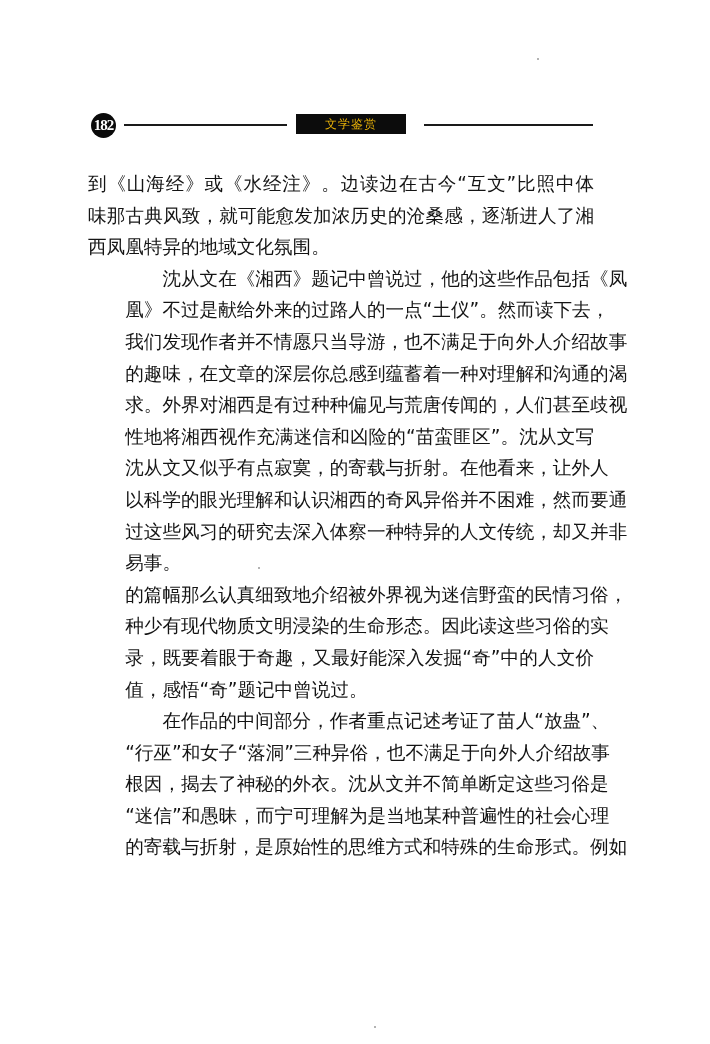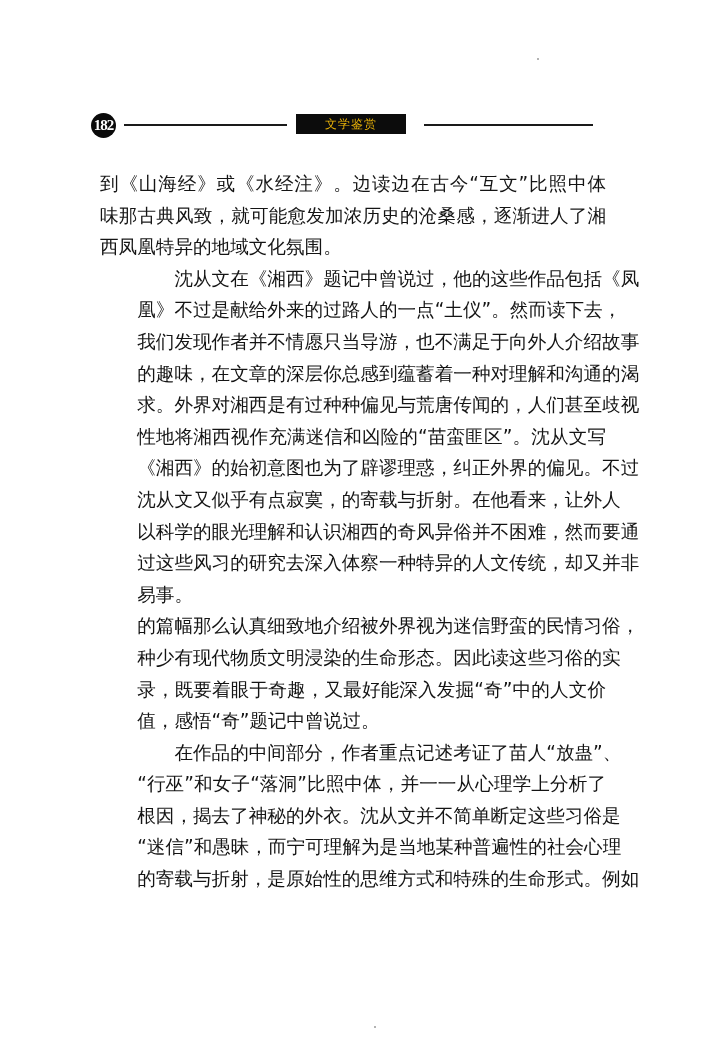--- a/index.html
+++ b/index.html
@@ -63,21 +63,20 @@
   .body-text {
     position: absolute;
     left: 88px;
     top: 168px;
     width: 506px;
     font-family: "DejaVu Sans", sans-serif;
     font-size: 18.6px;
     line-height: 31.6px;
     text-align: justify;
     color: #141414;
-    margin-left: 12px;
   }
   .body-text p {
     margin: 0;
     text-align: justify;
     text-align-last: left;
   }
   .body-text p.indent {
     text-indent: 2em;
   }
   .line {
@@ -113,35 +112,34 @@
     <span class="line">味那古典风致，就可能愈发加浓历史的沧桑感，逐渐进人了湘</span>
     <span class="line last">西凤凰特异的地域文化氛围。</span>
   </p>
   <p class="indent">
     <span class="line" style="padding-left:2em">沈从文在《湘西》题记中曾说过，他的这些作品包括《凤</span>
     <span class="line">凰》不过是献给外来的过路人的一点“土仪”。然而读下去，</span>
     <span class="line">我们发现作者并不情愿只当导游，也不满足于向外人介绍故事</span>
     <span class="line">的趣味，在文章的深层你总感到蕴蓄着一种对理解和沟通的渴</span>
     <span class="line">求。外界对湘西是有过种种偏见与荒唐传闻的，人们甚至歧视</span>
     <span class="line">性地将湘西视作充满迷信和凶险的“苗蛮匪区”。沈从文写</span>
-    <span class="line">《湘西》的始初意图也为了辟谬理惑，纠正外界的偏见。不过</span>
     <span class="line">沈从文又似乎有点寂寞，的寄载与折射。在他看来，让外人</span>
     <span class="line">以科学的眼光理解和认识湘西的奇风异俗并不困难，然而要通</span>
     <span class="line">过这些风习的研究去深入体察一种特异的人文传统，却又并非</span>
     <span class="line last">易事。</span>
   </p>
   <p class="indent">
     <span class="line">的篇幅那么认真细致地介绍被外界视为迷信野蛮的民情习俗，</span>
     <span class="line">种少有现代物质文明浸染的生命形态。因此读这些习俗的实</span>
     <span class="line">录，既要着眼于奇趣，又最好能深入发掘“奇”中的人文价</span>
     <span class="line last">值，感悟“奇”题记中曾说过。</span>
   </p>
   <p class="indent">
     <span class="line" style="padding-left:2em">在作品的中间部分，作者重点记述考证了苗人“放蛊”、</span>
-    <span class="line">“行巫”和女子“落洞”比照中体，并一一从心理学上分析了</span>
+    <span class="line">“行巫”和女子“落洞”三种异俗，也不满足于向外人介绍故事</span>
     <span class="line">根因，揭去了神秘的外衣。沈从文并不简单断定这些习俗是</span>
     <span class="line">“迷信”和愚昧，而宁可理解为是当地某种普遍性的社会心理</span>
     <span class="line">的寄载与折射，是原始性的思维方式和特殊的生命形式。例如</span>
   </p>
 </div>
 
 <div class="speck" style="left:537px; top:58px;"></div>
 <div class="speck" style="left:258px; top:567px;"></div>
 <div class="speck" style="left:374px; top:1026px;"></div>
 

